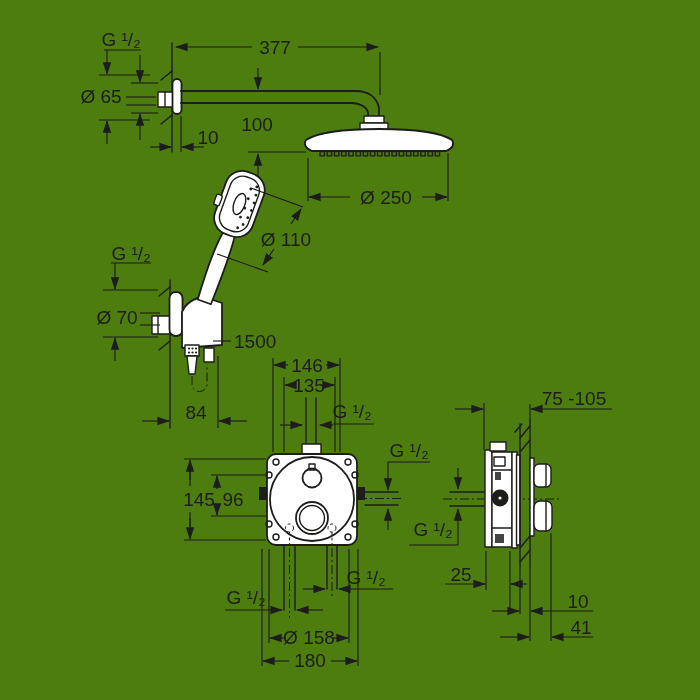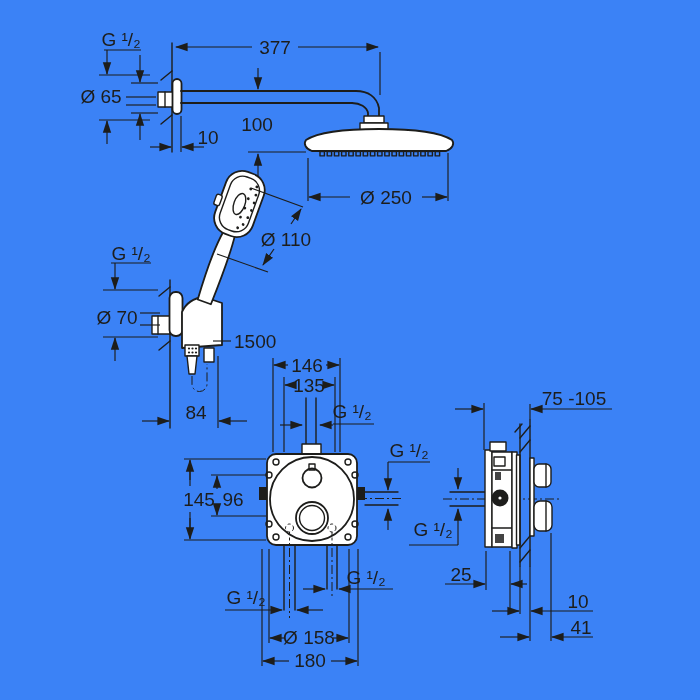--- a/index.html
+++ b/index.html
@@ -1,16 +1,16 @@
 <!DOCTYPE html>
 <html><head>
 <meta charset="utf-8">
 <style>
   html,body{margin:0;padding:0;background:#fff;}
-  .stage{position:relative;width:700px;height:700px;background:#3b82f6;overflow:hidden;}
+  .stage{position:relative;width:700px;height:700px;background:#4d7c0f;overflow:hidden;}
   svg{display:block;}
   .obj{stroke:#1d1d1b;stroke-width:1.8;fill:none;stroke-linecap:round;stroke-linejoin:round;}
   .obj2{stroke:#1d1d1b;stroke-width:1.4;fill:none;stroke-linecap:round;stroke-linejoin:round;}
   .fillw{fill:#fff;}
   .dark{fill:#1d1d1b;stroke:none;}
   .mid{fill:#444;stroke:none;}
   .dim{stroke:#1d1d1b;stroke-width:1.15;fill:none;}
   .cl{stroke:#1d1d1b;stroke-width:1;fill:none;stroke-dasharray:9 3 2 3;}
   .dsh{stroke:#1d1d1b;stroke-width:1;fill:none;stroke-dasharray:3 2.5;}
   .lbl{font-family:"Liberation Sans","DejaVu Sans",sans-serif;font-size:19px;fill:#1d1d1b;

